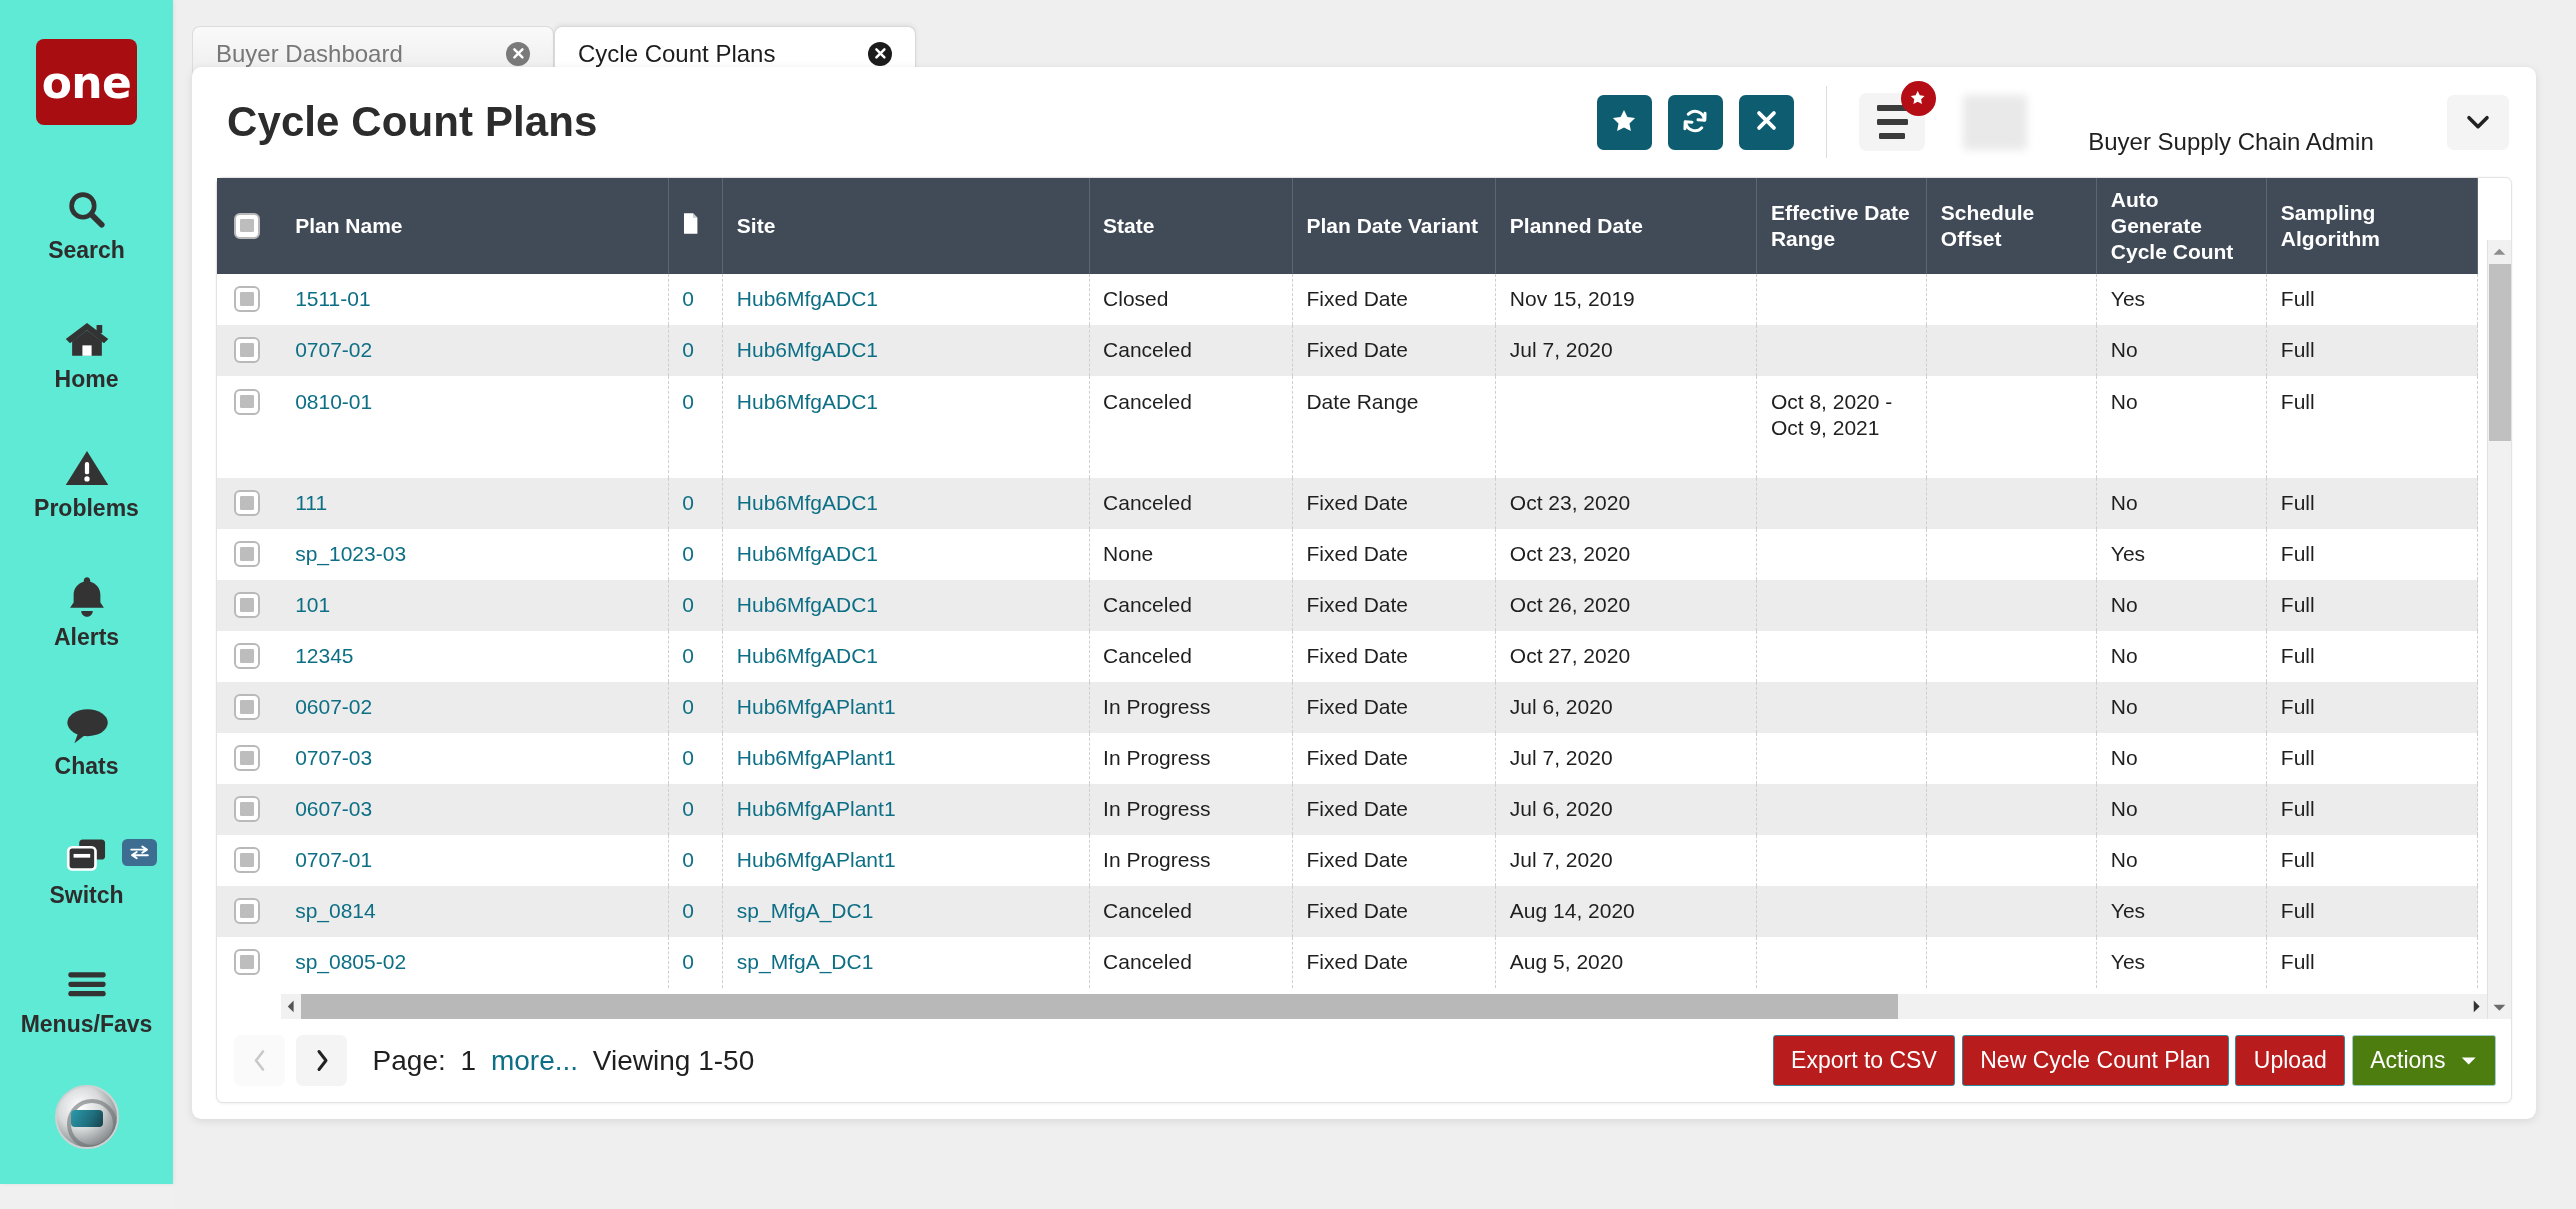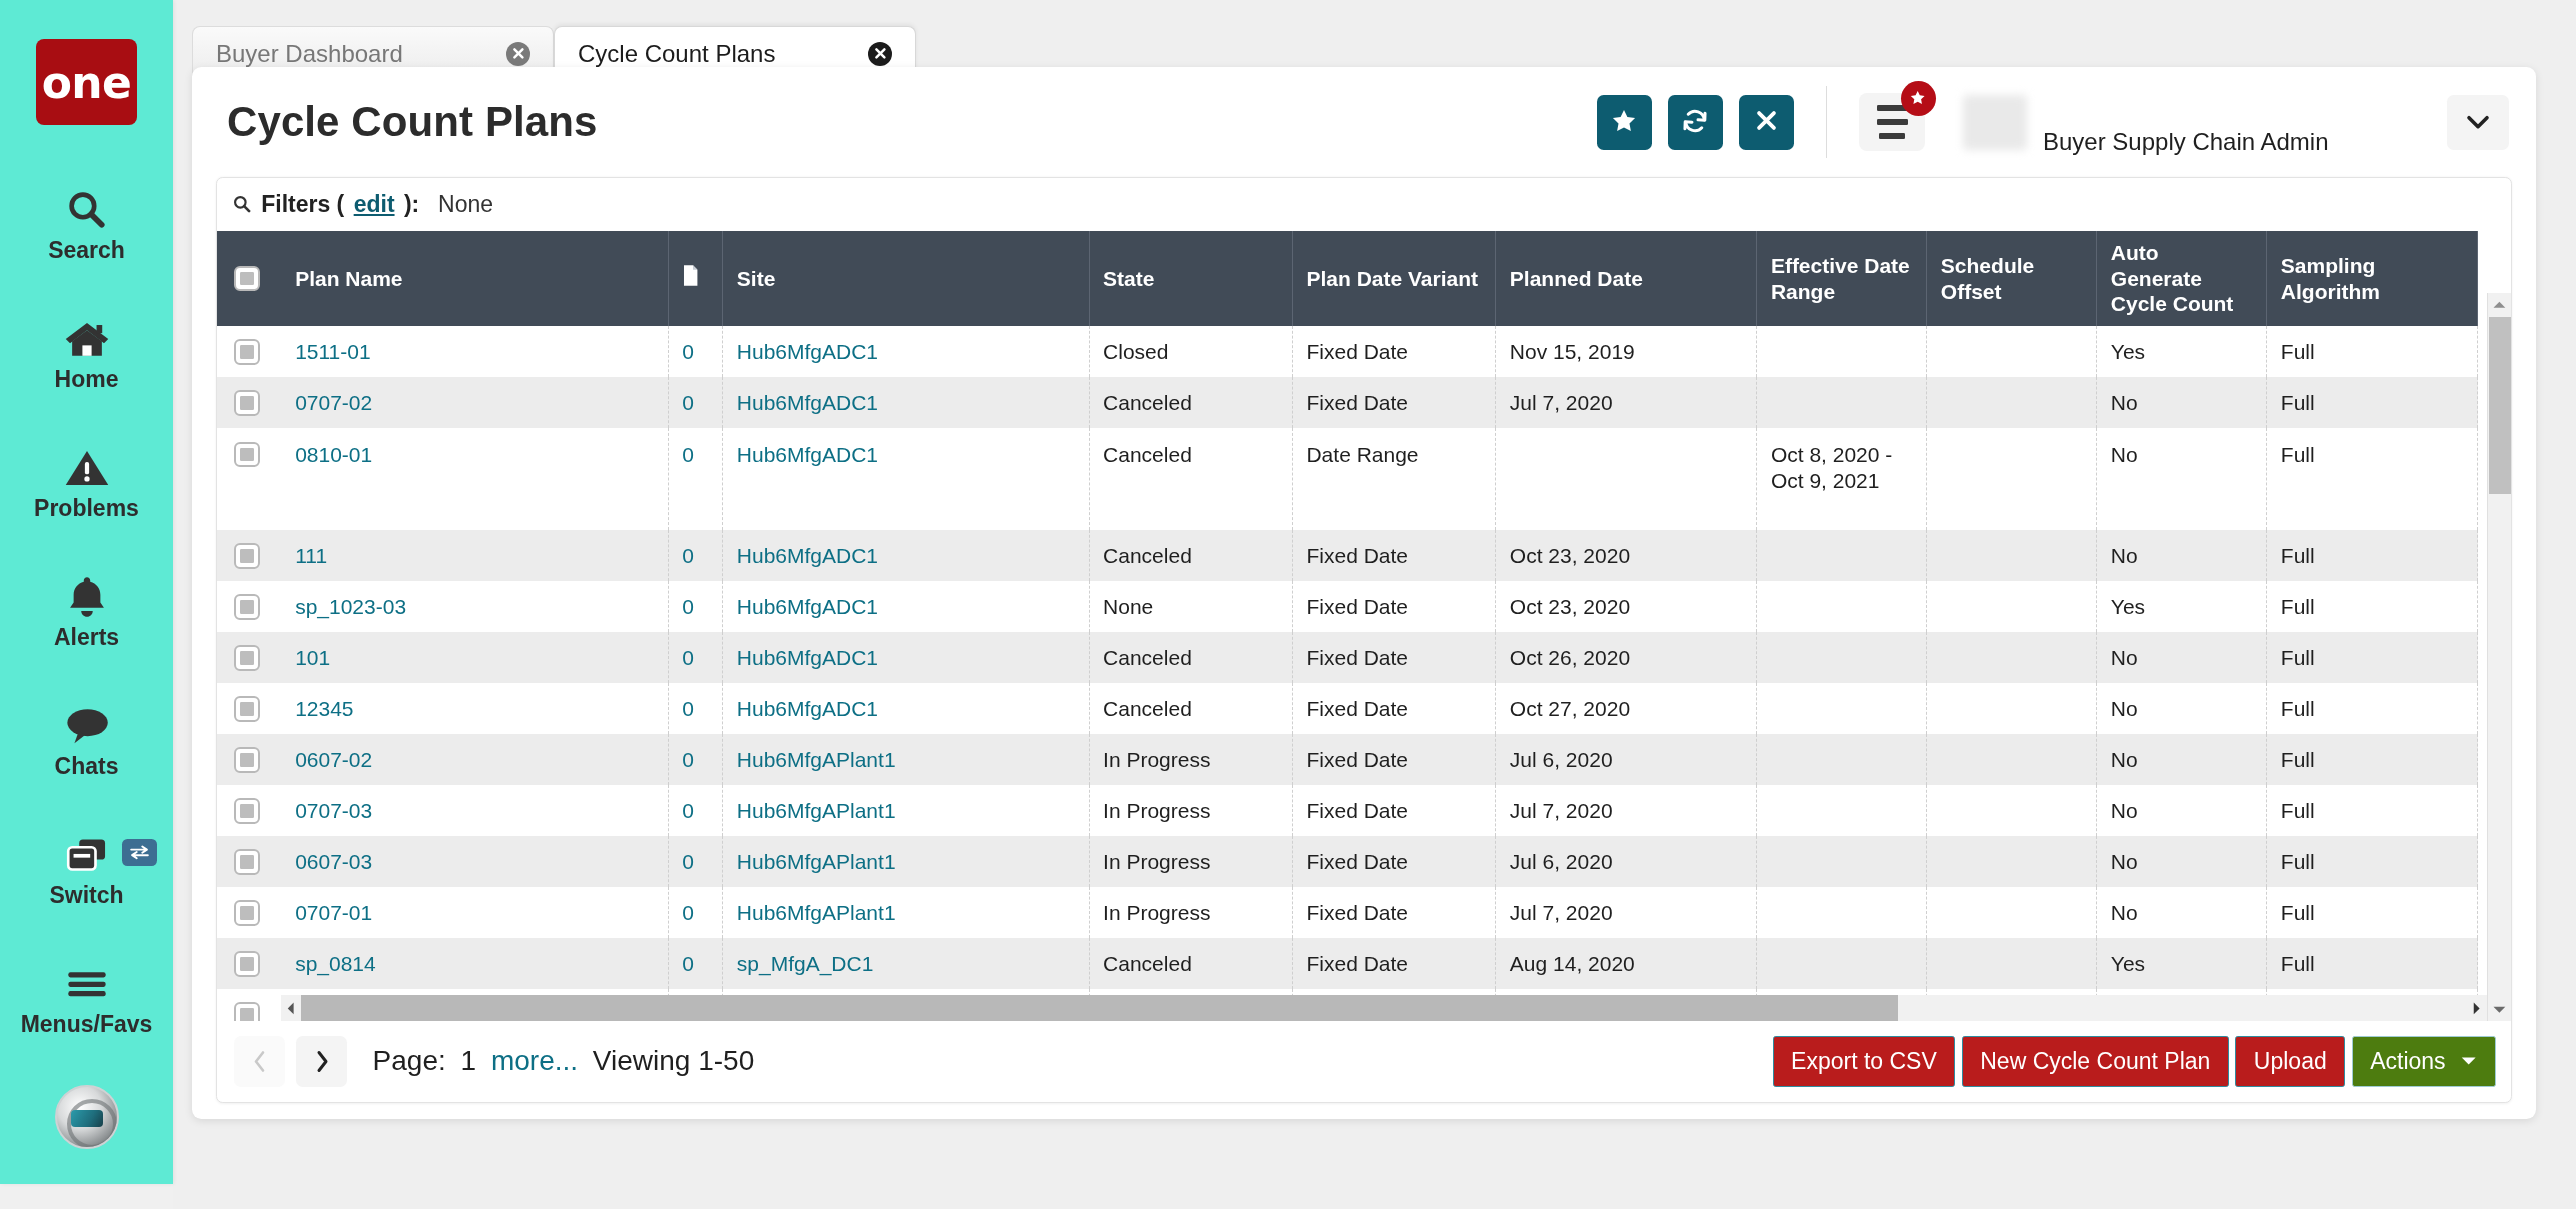--- a/index.html
+++ b/index.html
@@ -113,21 +113,21 @@
     border-radius: 50%; background: #b50d16; display:flex; align-items:center; justify-content:center;
   }
   .user-block { display: flex; align-items: center; gap: 16px; margin-left: 38px; }
   .user-avatar {
     width: 64px; height: 55px; border-radius: 4px;
     background: #e9e9e9; color:#9a9a9a; display:flex; align-items:center; justify-content:center;
     font-size: 27px; font-weight: 700; filter: blur(4px);
   }
   .user-text { display: flex; flex-direction: column; justify-content: center; min-width: 376px; }
   .user-name { font-size: 25.5px; color: #3a3a3a; filter: blur(4.7px); height: 29.5px; }
-  .user-role { font-size: 24px; color: #1f1f1f; margin-top: 10px; }
+  .user-role { font-size: 24px; color: #1f1f1f; margin-top: 10px; text-align: center; }
   .user-caret {
     width: 62px; height: 55px; border-radius: 6.7px; background: #f4f4f4;
     display: flex; align-items:center; justify-content: center; margin-left: 12px; cursor: pointer;
   }
 
   
   .panel {
     position: absolute; left: 24px; right: 24px; top: 110px; bottom: 16px;
     background: #ffffff; border: 0.7px solid #e3e3e3; border-radius: 6.7px;
     box-shadow: 0 0.7px 2.7px rgba(0,0,0,0.06);
@@ -373,32 +373,20 @@
           <div class="user-caret">
             <svg width="24" height="17.4" viewBox="0 0 24 16">
                 <path d="M3 4 L12 13 L21 4" fill="none" stroke="#222" stroke-width="3.6" stroke-linecap="round" stroke-linejoin="round"></path>
               </svg>
           </div>
         </div>
       </div>
 
       <div class="panel">
 
-        <div class="filters">
-          <span class="mag">
-            <svg width="20" height="20" viewBox="0 0 24 24">
-                <circle cx="10" cy="10" r="6.3" fill="none" stroke="#333" stroke-width="2.6"></circle>
-                <line x1="14.6" y1="14.6" x2="20.5" y2="20.5" stroke="#333" stroke-width="3.2" stroke-linecap="round"></line>
-              </svg>
-          </span>
-          <span class="lbl">Filters (</span>
-            <span class="edit">edit</span>
-            <span class="lbl">):</span>
-          <span class="val">None</span>
-        </div>
 
         <div class="table-wrap">
           <table>
             <colgroup>
               <col style="width:64px">
                 <col style="width:382px">
                 <col style="width:54px">
                 <col style="width:362px">
               <col style="width:201px">
                 <col style="width:201px">

